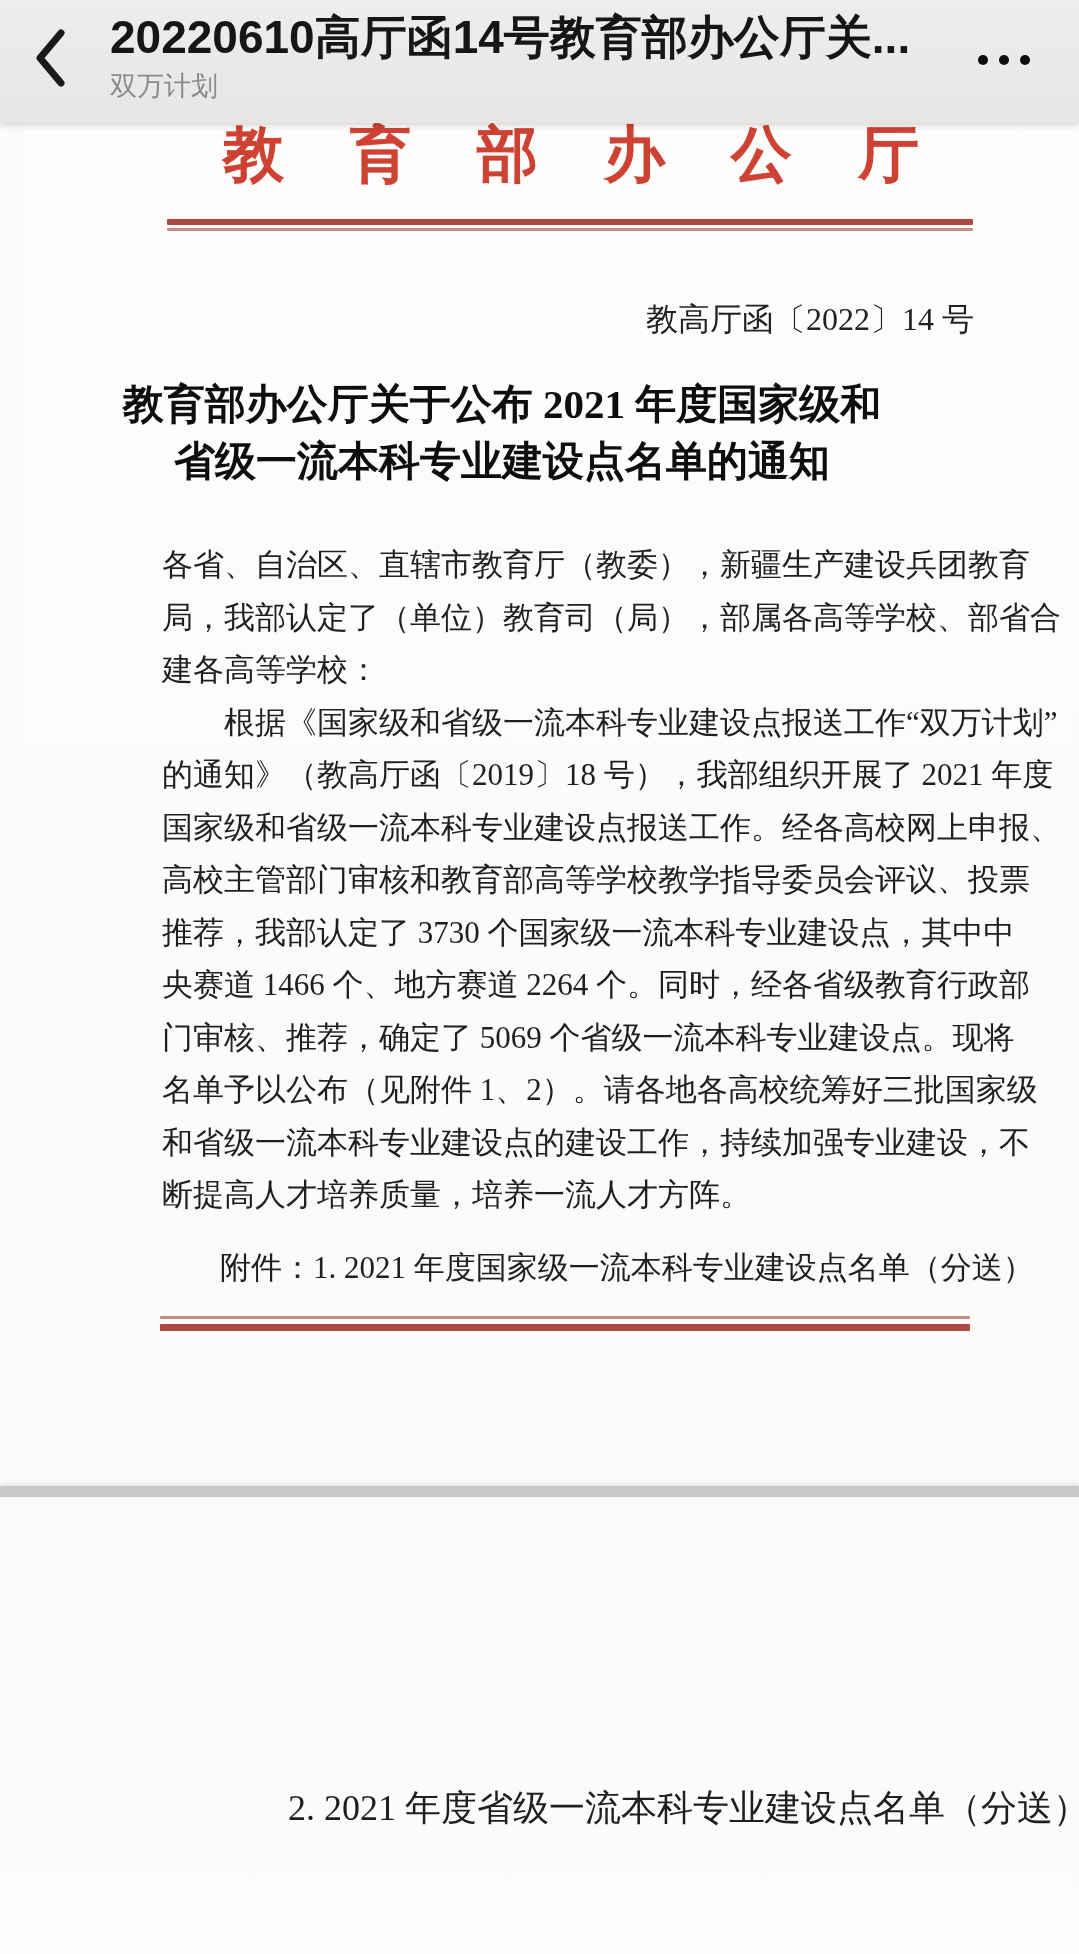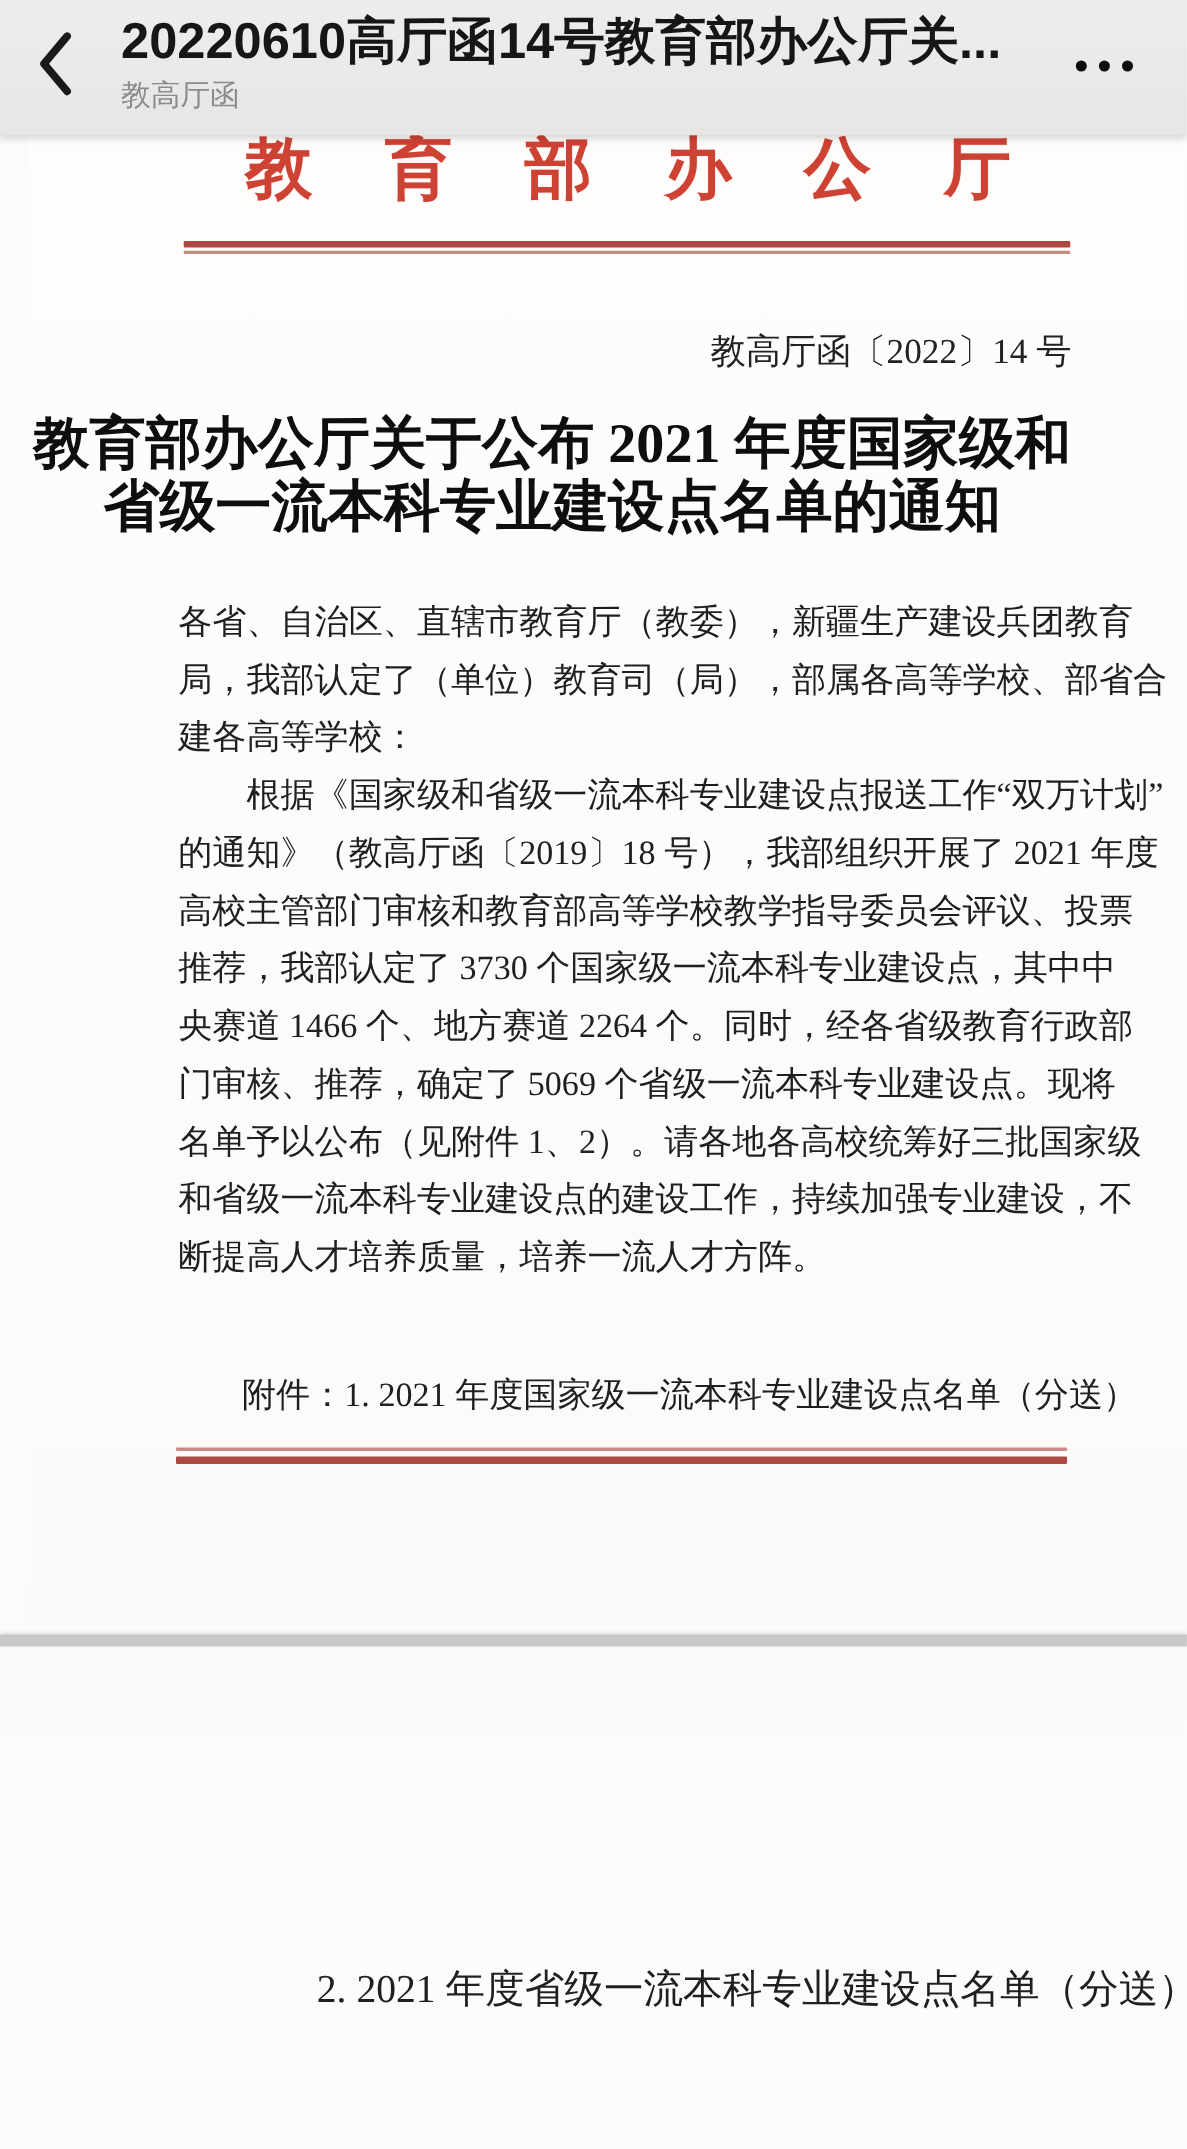--- a/index.html
+++ b/index.html
@@ -65,21 +65,21 @@
   .rule { position:absolute; border-radius:1px; }
   .rule-top-thick { left:143px; top:96px;  width:806px; height:6px; background:#ac4a41; }
   .rule-top-thin  { left:143px; top:105px; width:806px; height:3px; background:#c68d85; }
   .doc-number {
     position:absolute; right:129px; top:176px;
     font-size:32px; line-height:40px; color:#222; white-space:nowrap;
   }
   .notice-title {
     position:absolute; left:0; top:253px; width:956px;
     text-align:center; font-weight:bold; color:#0e0e0e;
-    font-size:51px; line-height:57px;
+    font-size:41px; line-height:57px;
   }
   .notice-title div { white-space:nowrap; }
   .body-block {
     position:absolute; left:138px; top:416px; width:828px;
     font-size:31px; line-height:52.5px; color:#1f1f1f;
   }
   .body-block .line { white-space:nowrap; }
   .body-block .ind  { padding-left:62px; }
   .attachment1 {
     position:absolute; left:138px; top:1119px; width:828px;
@@ -98,21 +98,21 @@
 </head>
 <body>
 
 <div class="topbar">
   <div class="back-btn">
     <svg width="34" height="60" viewBox="0 0 34 60">
       <polyline points="28,5 7,30 28,55" fill="none" stroke="#1a1a1a" stroke-width="7" stroke-linecap="round" stroke-linejoin="round"></polyline>
     </svg>
   </div>
   <div class="topbar-title">20220610高厅函14号教育部办公厅关...</div>
-  <div class="topbar-subtitle">教高厅函</div>
+  <div class="topbar-subtitle">双万计划</div>
   <div class="more-btn">
     <span class="dot"></span>
     <span class="dot"></span>
     <span class="dot"></span>
   </div>
 </div>
 
 <div class="doc-viewport">
 
   <div class="page1">
@@ -126,20 +126,21 @@
       <div>教育部办公厅关于公布 2021 年度国家级和</div>
       <div>省级一流本科专业建设点名单的通知</div>
     </div>
 
     <div class="body-block">
       <div class="line">各省、自治区、直辖市教育厅（教委），新疆生产建设兵团教育</div>
       <div class="line">局，我部认定了（单位）教育司（局），部属各高等学校、部省合</div>
       <div class="line">建各高等学校：</div>
       <div class="line ind">根据《国家级和省级一流本科专业建设点报送工作“双万计划”</div>
       <div class="line">的通知》（教高厅函〔2019〕18 号），我部组织开展了 2021 年度</div>
+      <div class="line">国家级和省级一流本科专业建设点报送工作。经各高校网上申报、</div>
       <div class="line">高校主管部门审核和教育部高等学校教学指导委员会评议、投票</div>
       <div class="line">推荐，我部认定了 3730 个国家级一流本科专业建设点，其中中</div>
       <div class="line">央赛道 1466 个、地方赛道 2264 个。同时，经各省级教育行政部</div>
       <div class="line">门审核、推荐，确定了 5069 个省级一流本科专业建设点。现将</div>
       <div class="line">名单予以公布（见附件 1、2）。请各地各高校统筹好三批国家级</div>
       <div class="line">和省级一流本科专业建设点的建设工作，持续加强专业建设，不</div>
       <div class="line">断提高人才培养质量，培养一流人才方阵。</div>
     </div>
 
     <div class="attachment1">附件：1. 2021 年度国家级一流本科专业建设点名单（分送）</div>

